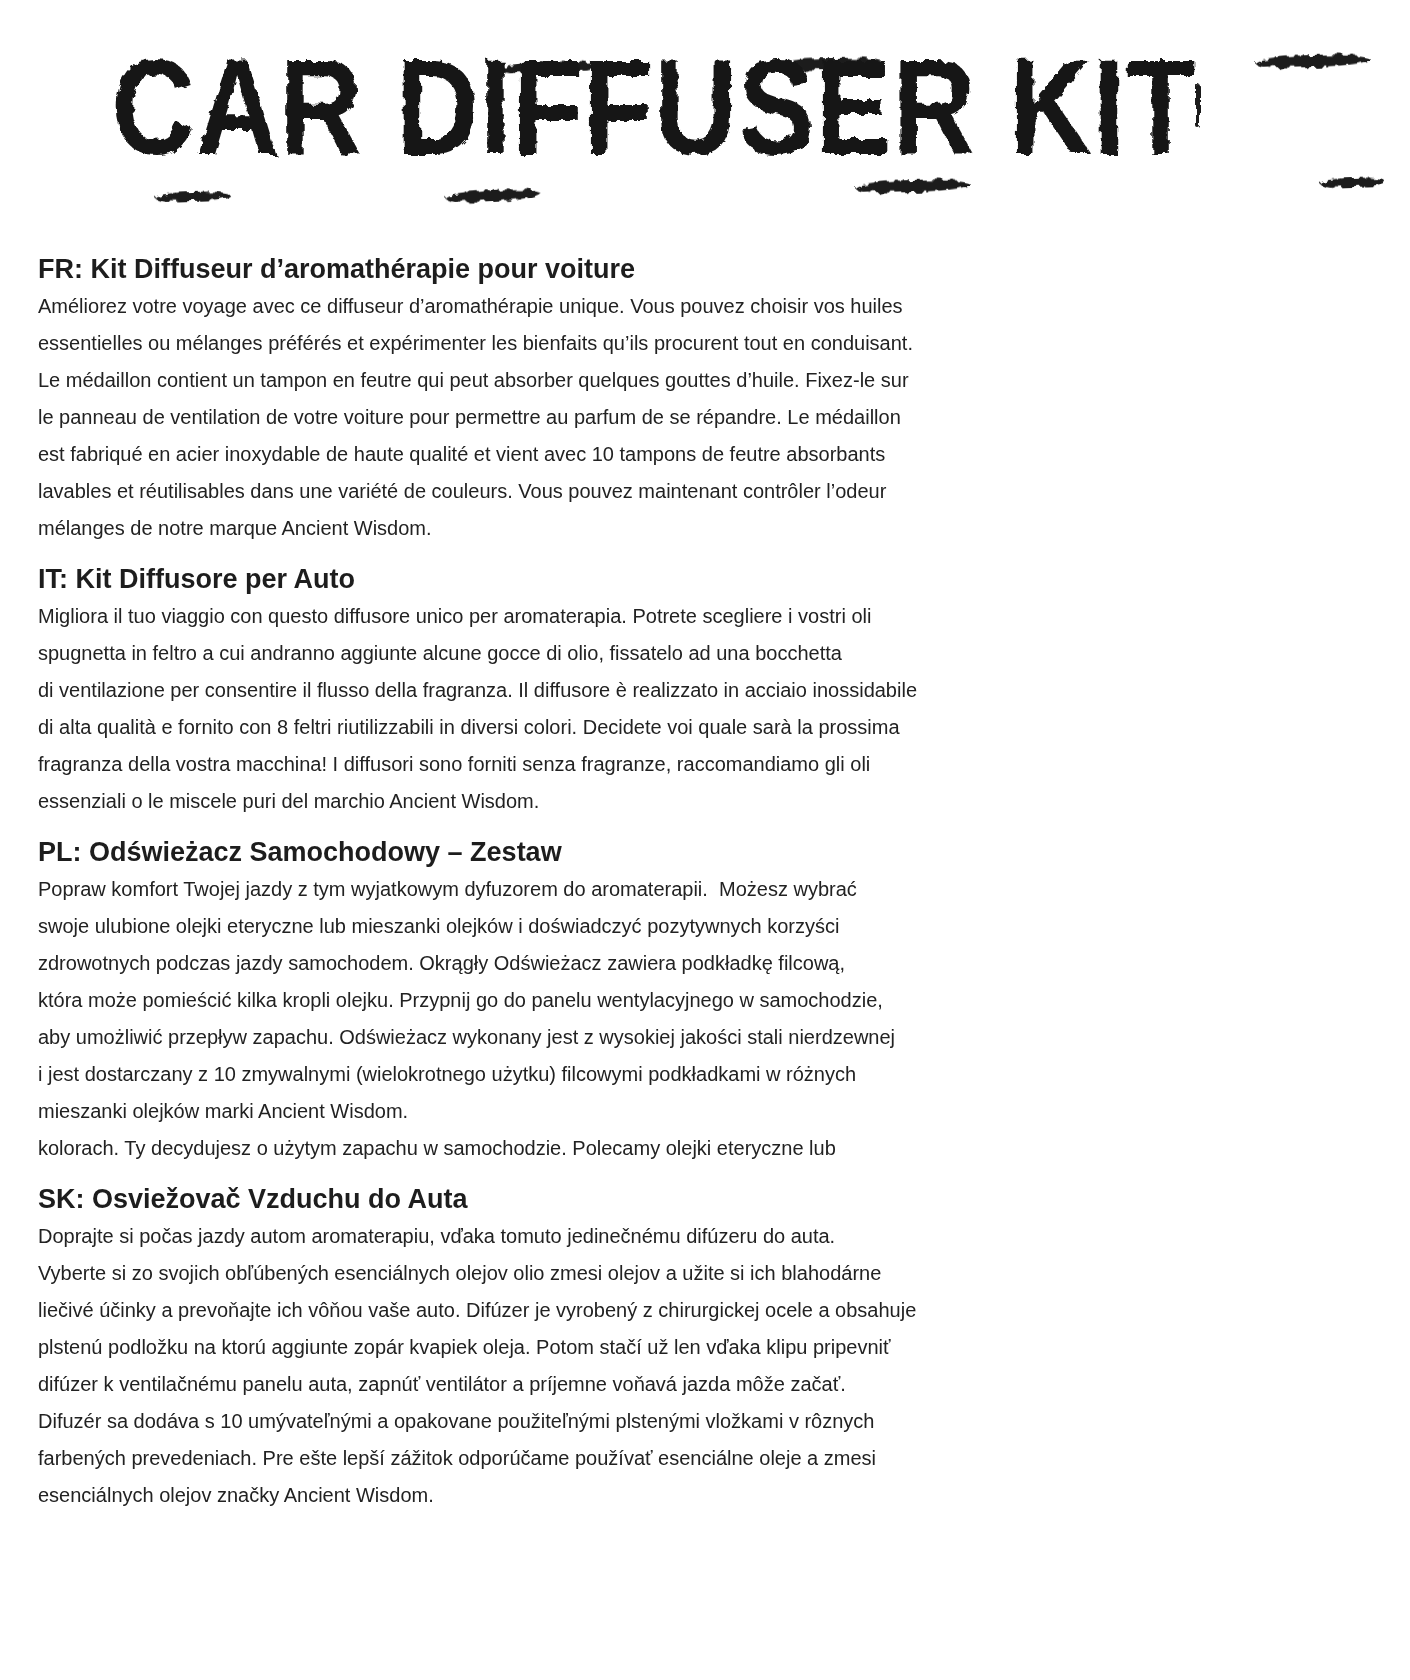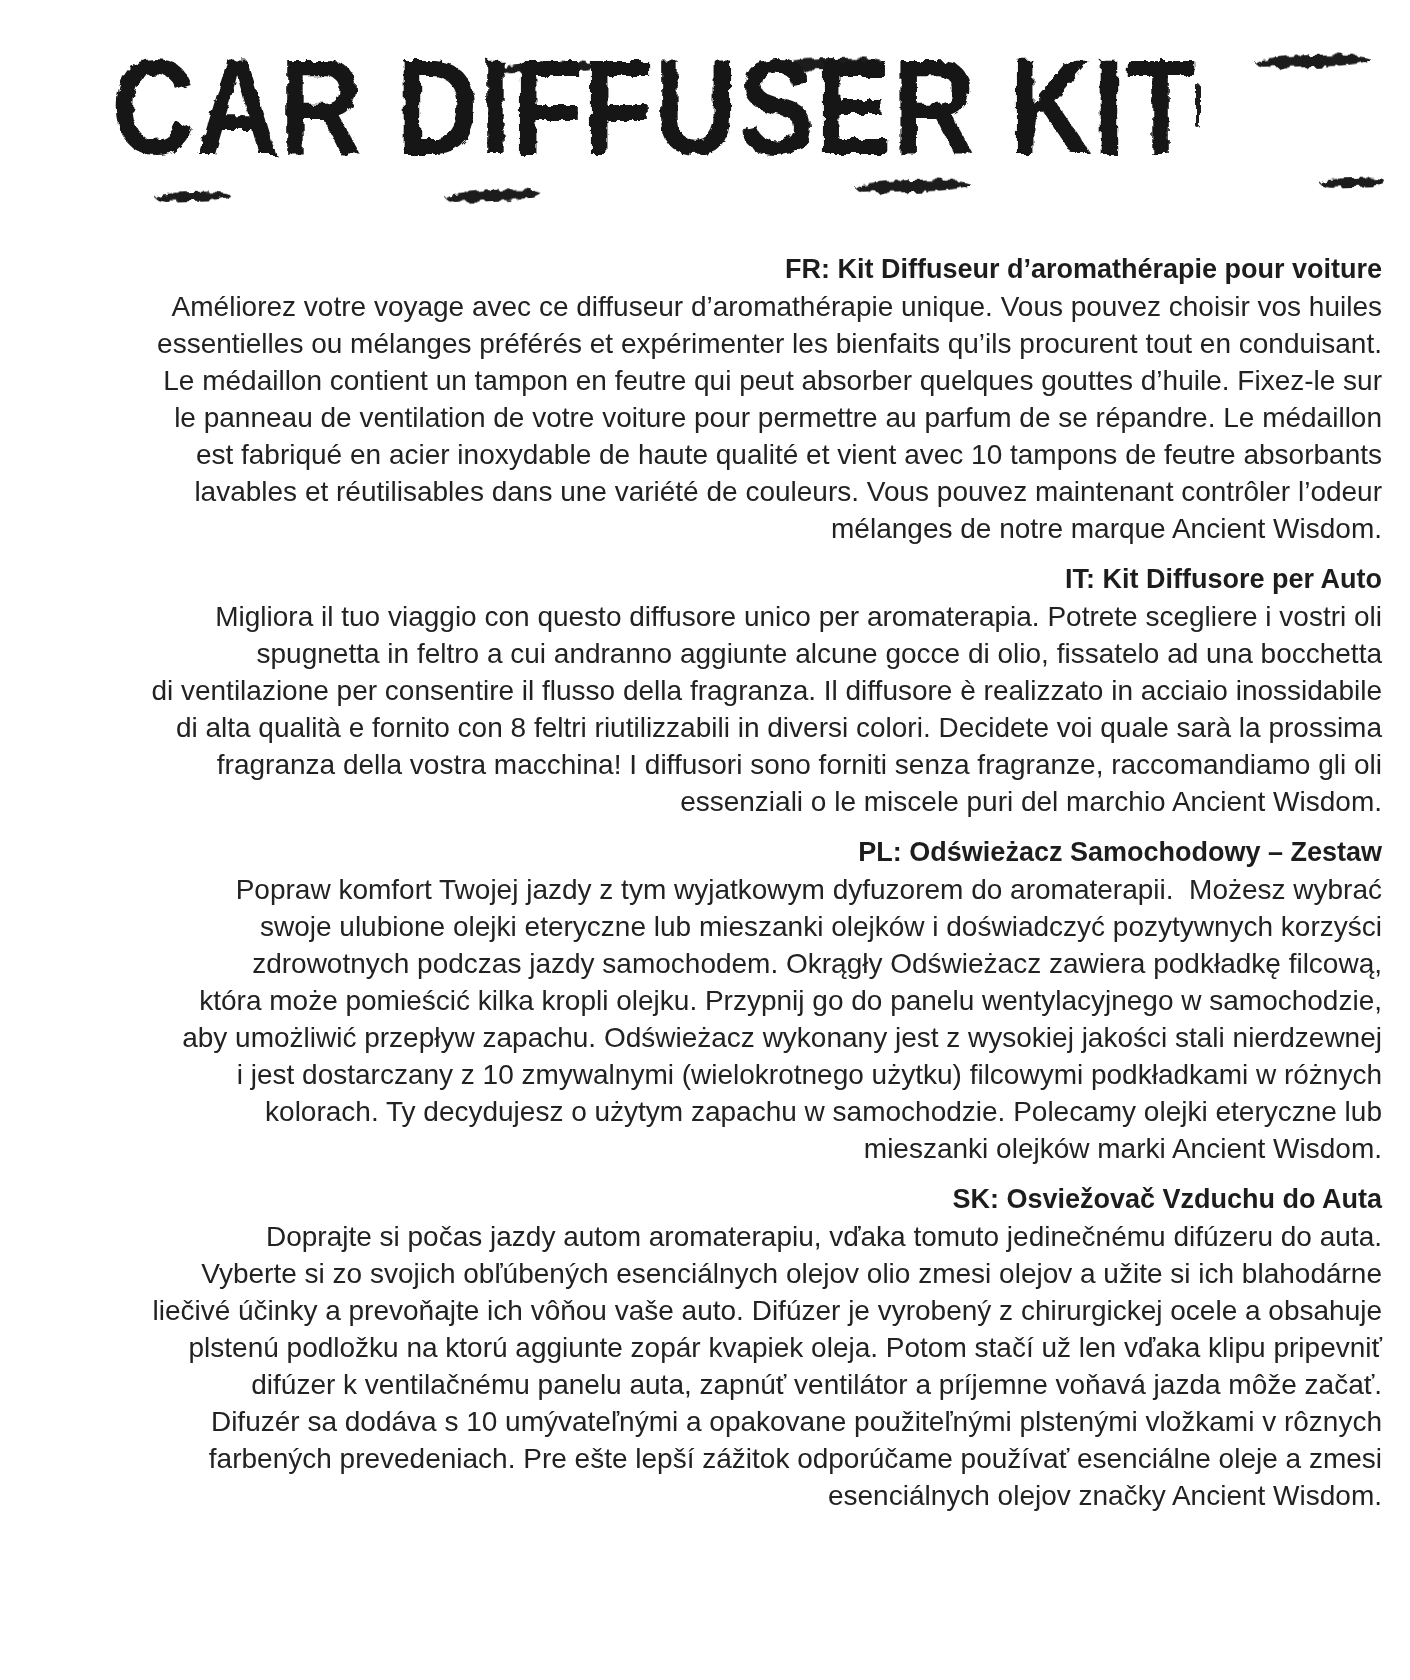--- a/index.html
+++ b/index.html
@@ -48,34 +48,33 @@
   }
   .ink.tick {
     border-radius: 2px;
   }
 
   
   .content {
     position: absolute;
     top: 250px;
     left: 38px;
-    right: 28px;
-    text-align: right;
+    right: 44px;
   }
   .section { margin-bottom: 13px; }
   .heading {
     font-size: 27px;
     font-weight: bold;
     line-height: 38px;
     height: 38px;
     white-space: pre;
     color: #1d1d1d;
   }
   .line {
-    font-size: 28px;
+    font-size: 20px;
     line-height: 37px;
     height: 37px;
     white-space: pre;
     color: #222222;
   }
 </style>
 </head>
 <body>
 
 <svg width="0" height="0" style="position:absolute" aria-hidden="true">
@@ -125,22 +124,22 @@
     </section>
 
     <section class="section">
       <div class="heading">PL: Odświeżacz Samochodowy – Zestaw</div>
       <div class="line">Popraw komfort Twojej jazdy z tym wyjatkowym dyfuzorem do aromaterapii.  Możesz wybrać</div>
       <div class="line">swoje ulubione olejki eteryczne lub mieszanki olejków i doświadczyć pozytywnych korzyści</div>
       <div class="line">zdrowotnych podczas jazdy samochodem. Okrągły Odświeżacz zawiera podkładkę filcową,</div>
       <div class="line">która może pomieścić kilka kropli olejku. Przypnij go do panelu wentylacyjnego w samochodzie,</div>
       <div class="line">aby umożliwić przepływ zapachu. Odświeżacz wykonany jest z wysokiej jakości stali nierdzewnej</div>
       <div class="line">i jest dostarczany z 10 zmywalnymi (wielokrotnego użytku) filcowymi podkładkami w różnych</div>
+      <div class="line">mieszanki olejków marki Ancient Wisdom.</div>
       <div class="line">kolorach. Ty decydujesz o użytym zapachu w samochodzie. Polecamy olejki eteryczne lub</div>
-      <div class="line">mieszanki olejków marki Ancient Wisdom.</div>
     </section>
 
     <section class="section">
       <div class="heading">SK: Osviežovač Vzduchu do Auta</div>
       <div class="line">Doprajte si počas jazdy autom aromaterapiu, vďaka tomuto jedinečnému difúzeru do auta.</div>
       <div class="line">Vyberte si zo svojich obľúbených esenciálnych olejov olio zmesi olejov a užite si ich blahodárne</div>
       <div class="line">liečivé účinky a prevoňajte ich vôňou vaše auto. Difúzer je vyrobený z chirurgickej ocele a obsahuje</div>
       <div class="line">plstenú podložku na ktorú aggiunte zopár kvapiek oleja. Potom stačí už len vďaka klipu pripevniť</div>
       <div class="line">difúzer k ventilačnému panelu auta, zapnúť ventilátor a príjemne voňavá jazda môže začať.</div>
       <div class="line">Difuzér sa dodáva s 10 umývateľnými a opakovane použiteľnými plstenými vložkami v rôznych</div>

